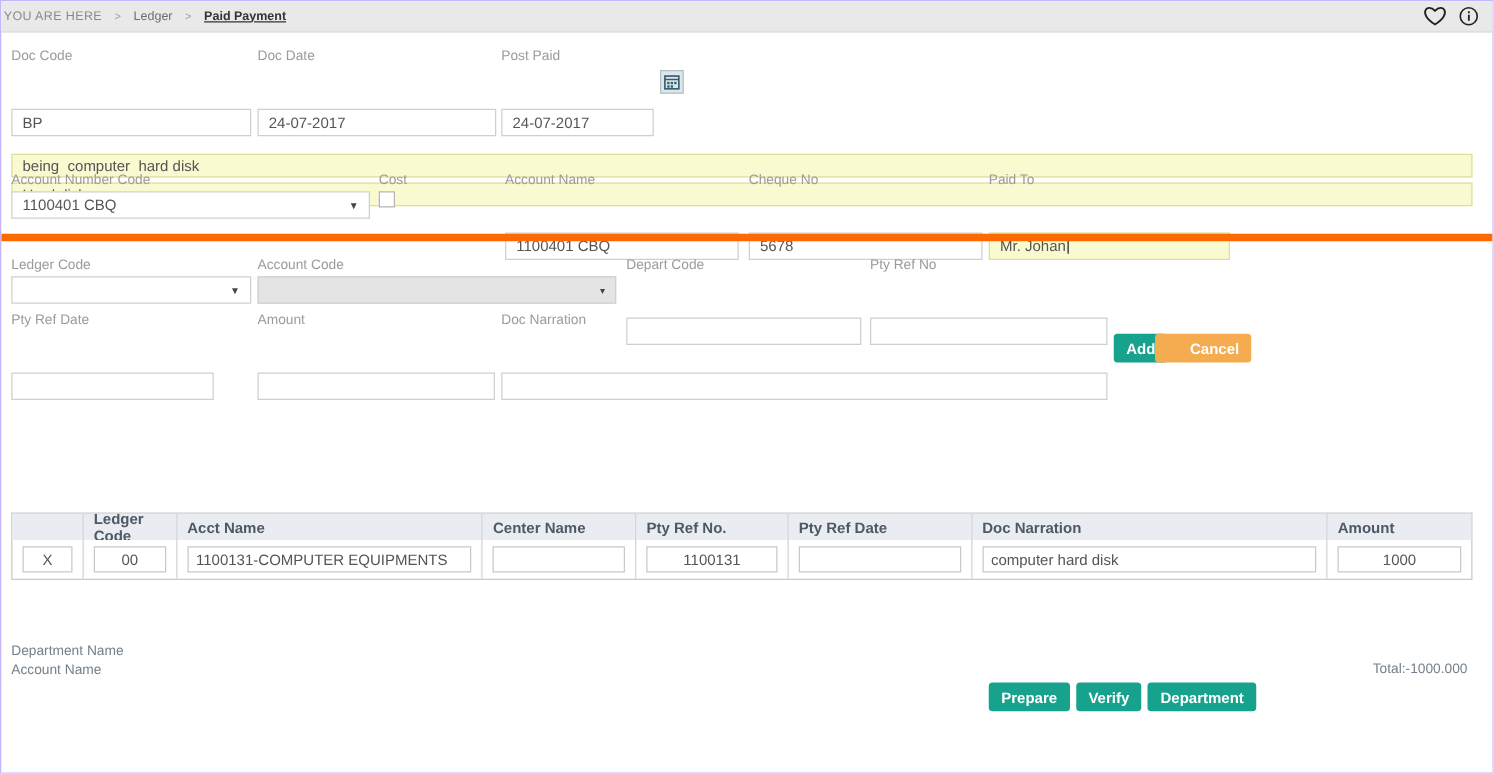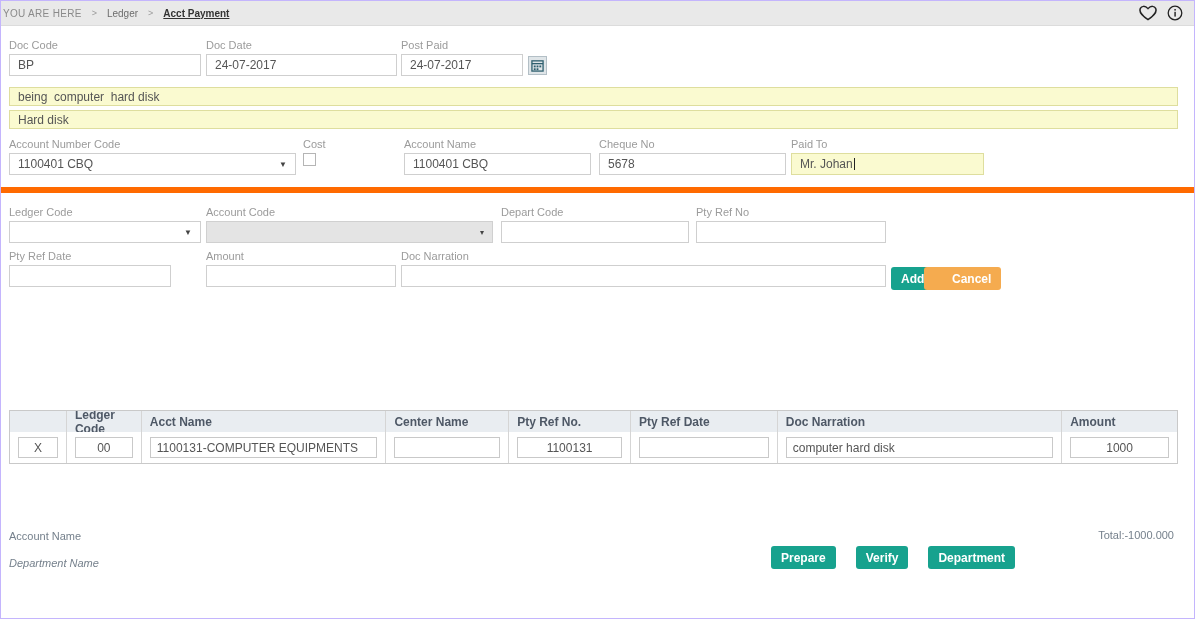--- a/index.html
+++ b/index.html
@@ -25,21 +25,21 @@
   .crumbbar .link.active { color:#333; font-weight:bold; text-decoration:underline; }
   .crumb-icons { margin-left:auto; display:flex; align-items:center; gap:9px; }
   .icon-btn { width:18px; height:18px; display:flex; align-items:center; justify-content:center; cursor:pointer; }
 
   
   .fg { position:absolute; }
   .lbl { font-size:11px; color:#9b9b9b; display:block; margin-bottom:3px; white-space:nowrap; }
   .txt {
     height:22px; width:100%; border:1px solid #cfcfcf; background:#fff;
     font-family:"Liberation Sans",sans-serif; font-size:12px; color:#555;
-    padding:0 8px; outline:none; display:block;
+    padding:0 8px; outline:none; display:block;margin-top:36px;
   }
   .txt.yellow { background:#fafad0; border-color:#dede9e; }
   .selbox {
     height:22px; border:1px solid #cfcfcf; background:#fff;
     display:flex; align-items:center; font-size:12px; color:#555;
     padding:0 8px; cursor:pointer;
   }
   .selbox .val { flex:1 1 auto; overflow:hidden; white-space:nowrap; }
   .selbox .arrow { font-size:8px; color:#444; margin-left:6px; }
   .selbox.disabled { background:#e4e4e4; border-color:#d0d0d0; cursor:default; }
@@ -78,33 +78,33 @@
     height:21px; border:1px solid #c9c9c9; background:#fff; width:100%;
     font-family:"Liberation Sans",sans-serif; font-size:12px; color:#555;
     padding:0 6px; outline:none;
   }
   .gc input.ctr { text-align:center; }
   .c0{width:57px;} .c1{width:75px;} .c2{width:245px;} .c3{width:123px;}
   .c4{width:122px;} .c5{width:147px;} .c6{width:285px;} .c7{width:115px;}
 
   .foot-lbl { position:absolute; font-size:11px; color:#75808c; }
   .total { position:absolute; right:20px; top:528px; font-size:11px; color:#75808c; }
-  .action-btns { position:absolute; left:770px; top:545px; display:flex; gap:20px; }
+  .action-btns { position:absolute; left:790px; top:545px; display:flex; gap:5px; }
 </style>
 </head>
 <body>
 
 <div class="page">
 
   <div class="crumbbar">
     <span class="prefix">YOU ARE HERE</span>
     <span class="sep">&gt;</span>
     <span class="link">Ledger</span>
     <span class="sep">&gt;</span>
-    <span class="link active">Acct Payment</span>
+    <span class="link active">Paid Payment</span>
     <span class="crumb-icons">
       <span class="icon-btn">
         <svg width="18" height="16" viewBox="0 0 24 22">
             <path d="M12 20 C-8 8 4 -4 12 5 C20 -4 32 8 12 20 Z" fill="none" stroke="#222" stroke-width="2"></path>
           </svg>
       </span>
       <span class="icon-btn">
         <svg width="16" height="16" viewBox="0 0 20 20">
             <circle cx="10" cy="10" r="8.5" fill="none" stroke="#222" stroke-width="1.6"></circle>
             <rect x="9.2" y="8.5" width="1.8" height="6" fill="#222"></rect>
@@ -249,21 +249,21 @@
       <div class="gc c6">
           <input value="computer hard disk" style="">
         </div>
       <div class="gc c7">
           <input class="ctr" value="1000" style="">
         </div>
     </div>
   </div>
 
   <span class="foot-lbl" style="left:8px; top:529px;">Account Name</span>
-  <span class="foot-lbl" style="left:8px; top:556px;font-style:italic;">Department Name</span>
+  <span class="foot-lbl" style="left:8px; top:514px;">Department Name</span>
   <span class="total">Total:-1000.000</span>
 
   <div class="action-btns">
     <button class="btn teal">Prepare</button>
     <button class="btn teal">Verify</button>
     <button class="btn teal">Department</button>
   </div>
 
 </div>
 

